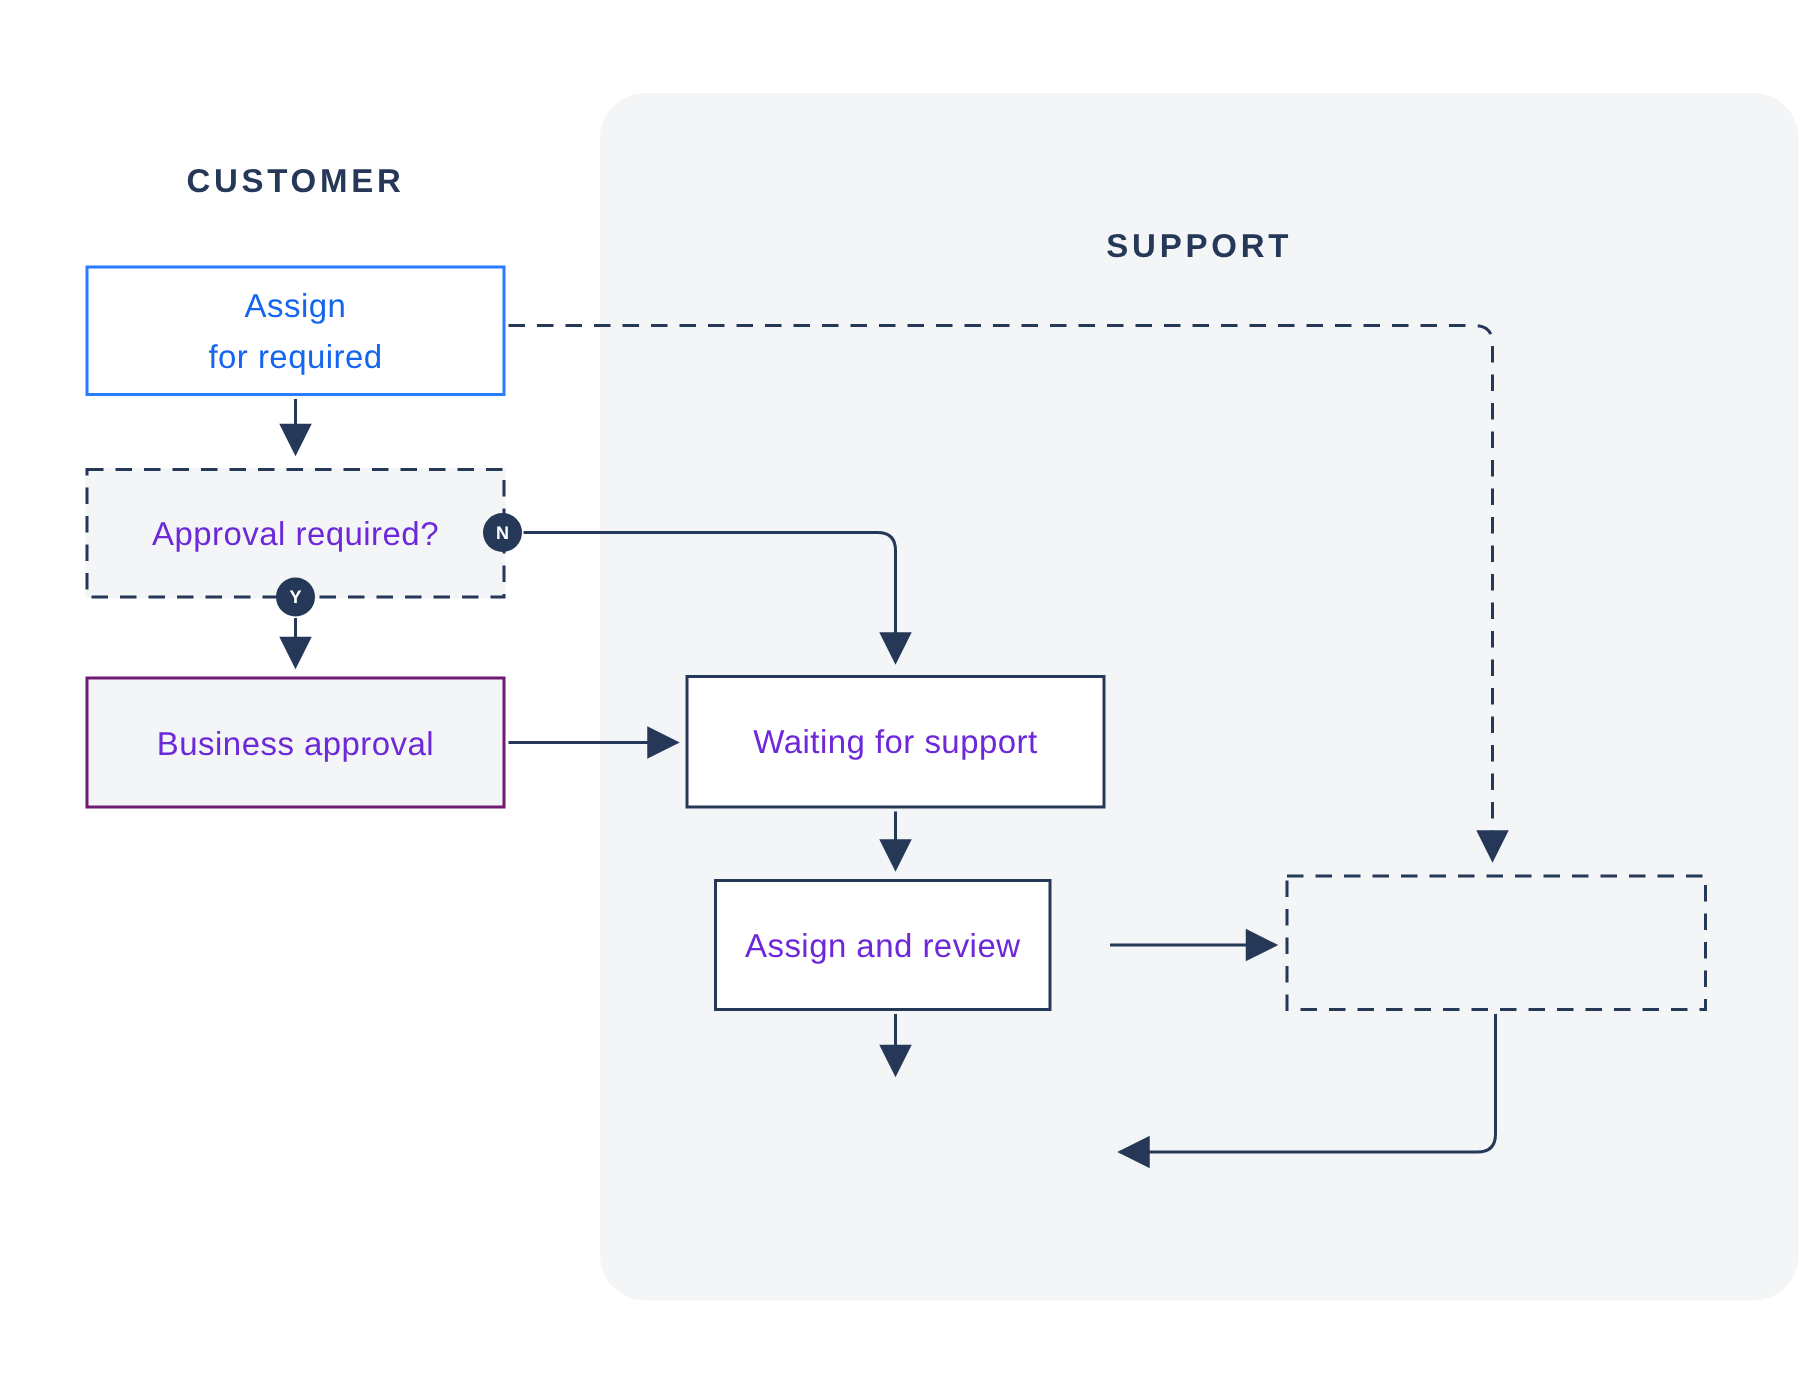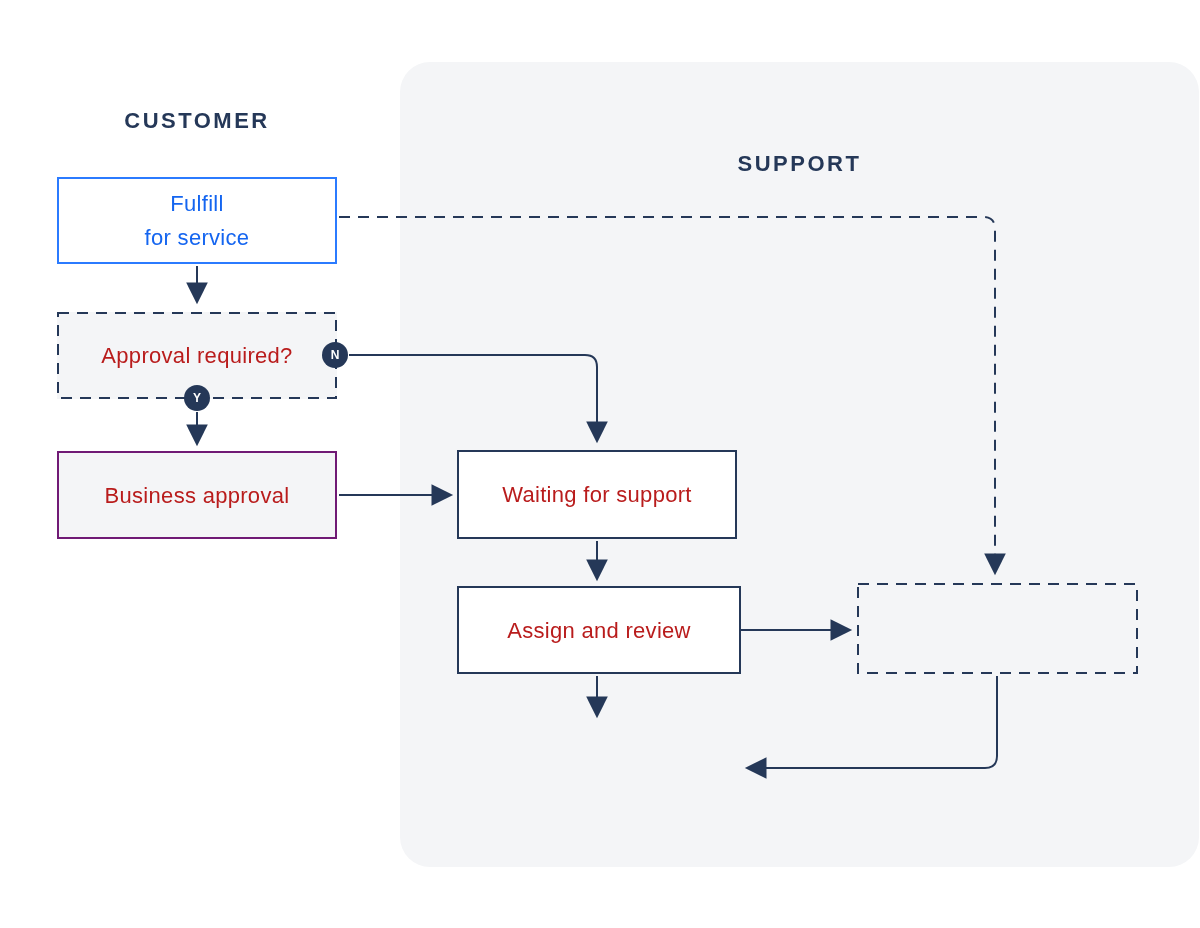--- a/index.html
+++ b/index.html
@@ -41,21 +41,21 @@
     position: absolute;
     box-sizing: border-box;
     display: flex;
     flex-direction: column;
     align-items: center;
     justify-content: center;
     text-align: center;
     font-size: 22px;
     line-height: 31px;
     letter-spacing: 0.3px;
-    color: #b91c1c;
+    color: #6d28d9;
     z-index: 1;
   }
   .box.solid   { border: 2px solid #253858; background: #ffffff; }
   .box.solid-gray { border: 2px solid #701a75; background: #F4F5F7; }
   .box.primary { border: 2px solid #2b7bff; background: #ffffff; color: #1465f0; }
   .box.dashed-gray  { background: #F4F5F7; }  
   .box.dashed-white { background: #ffffff; }  
 
   .badge {
     position: absolute;
@@ -85,37 +85,37 @@
 <body>
 
 <div class="canvas">
 
   <div class="support-panel"></div>
 
   <div class="lane-title customer">CUSTOMER</div>
   <div class="lane-title support">SUPPORT</div>
 
   <div class="box primary" style="left:57px; top:177px; width:280px; height:87px; line-height:34px;">
-    <span>Fulfill</span>
-    <span>for service</span>
+    <span>Assign</span>
+    <span>for required</span>
   </div>
 
   <div class="box dashed-gray" style="left:57px; top:312px; width:280px; height:87px;">
     <span>Approval required?</span>
   </div>
 
   <div class="box solid-gray" style="left:57px; top:451px; width:280px; height:88px;">
     <span>Business approval</span>
   </div>
 
   <div class="box solid" style="left:457px; top:450px; width:280px; height:89px;">
     <span>Waiting for support</span>
   </div>
 
-  <div class="box solid" style="left:457px; top:586px; width:284px; height:88px;">
+  <div class="box solid" style="left:476px; top:586px; width:225px; height:88px;">
     <span>Assign and review</span>
   </div>
 
 
 
   <div class="badge" style="left:322px; top:342px;">N</div>
   <div class="badge" style="left:184px; top:385px;">Y</div>
 
   <svg class="overlay" viewBox="0 0 1200 928" xmlns="http://www.w3.org/2000/svg">
     <defs>

